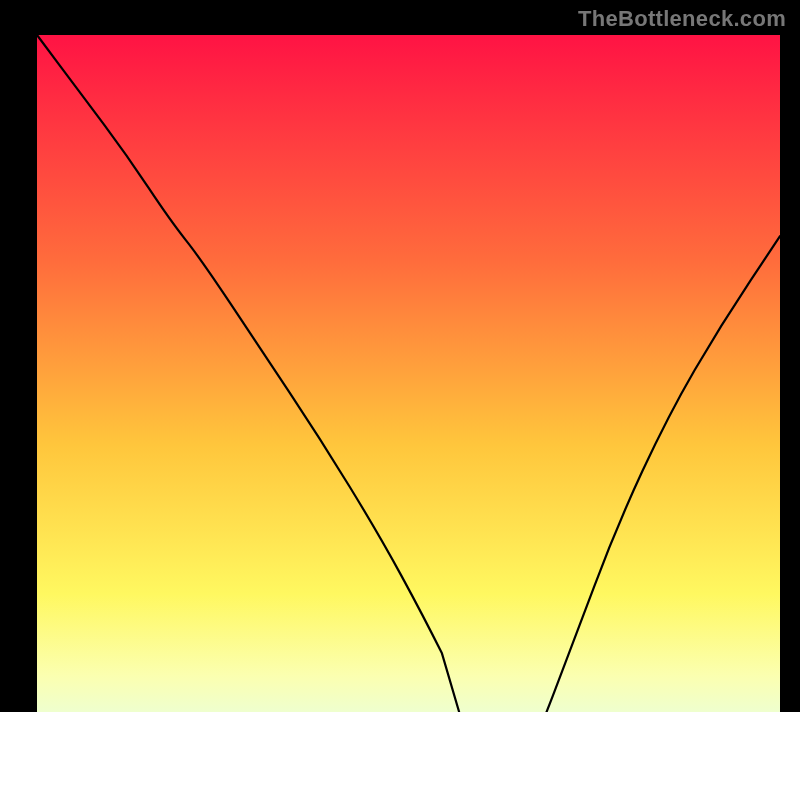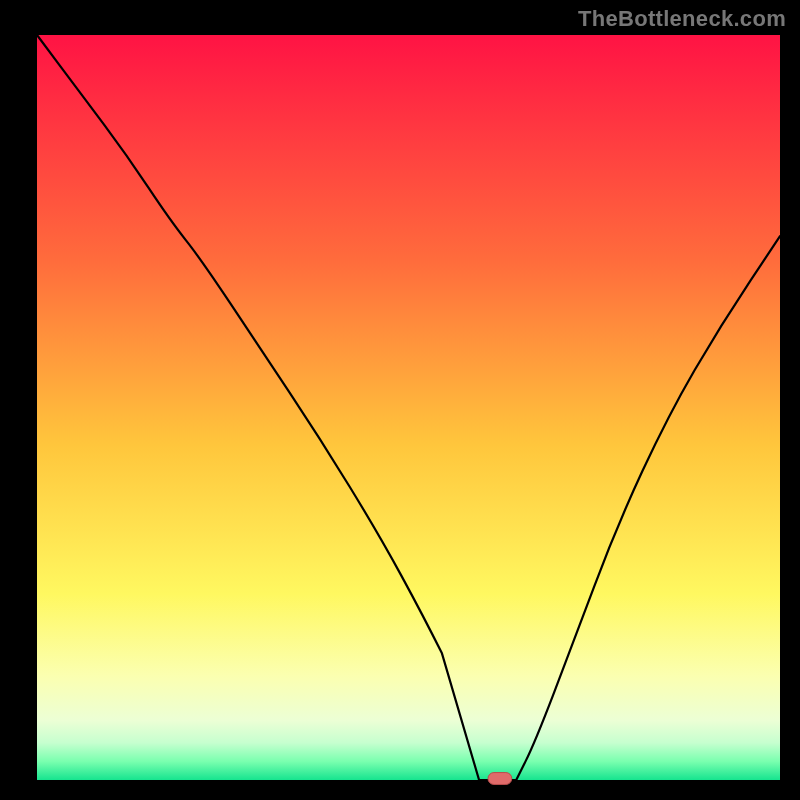--- a/index.html
+++ b/index.html
@@ -3,21 +3,21 @@
 <meta charset="utf-8">
 <style>
   html, body {
     margin: 0;
     padding: 0;
     background: #fff;
   }
   .stage {
     position: relative;
     width: 800px;
-    height: 800px;
+    height: 712px;
     overflow: hidden;
   }
   svg {
     display: block;
   }
   .watermark {
     position: absolute;
     top: 6px;
     right: 14px;
     font-family: Arial, Helvetica, sans-serif;

